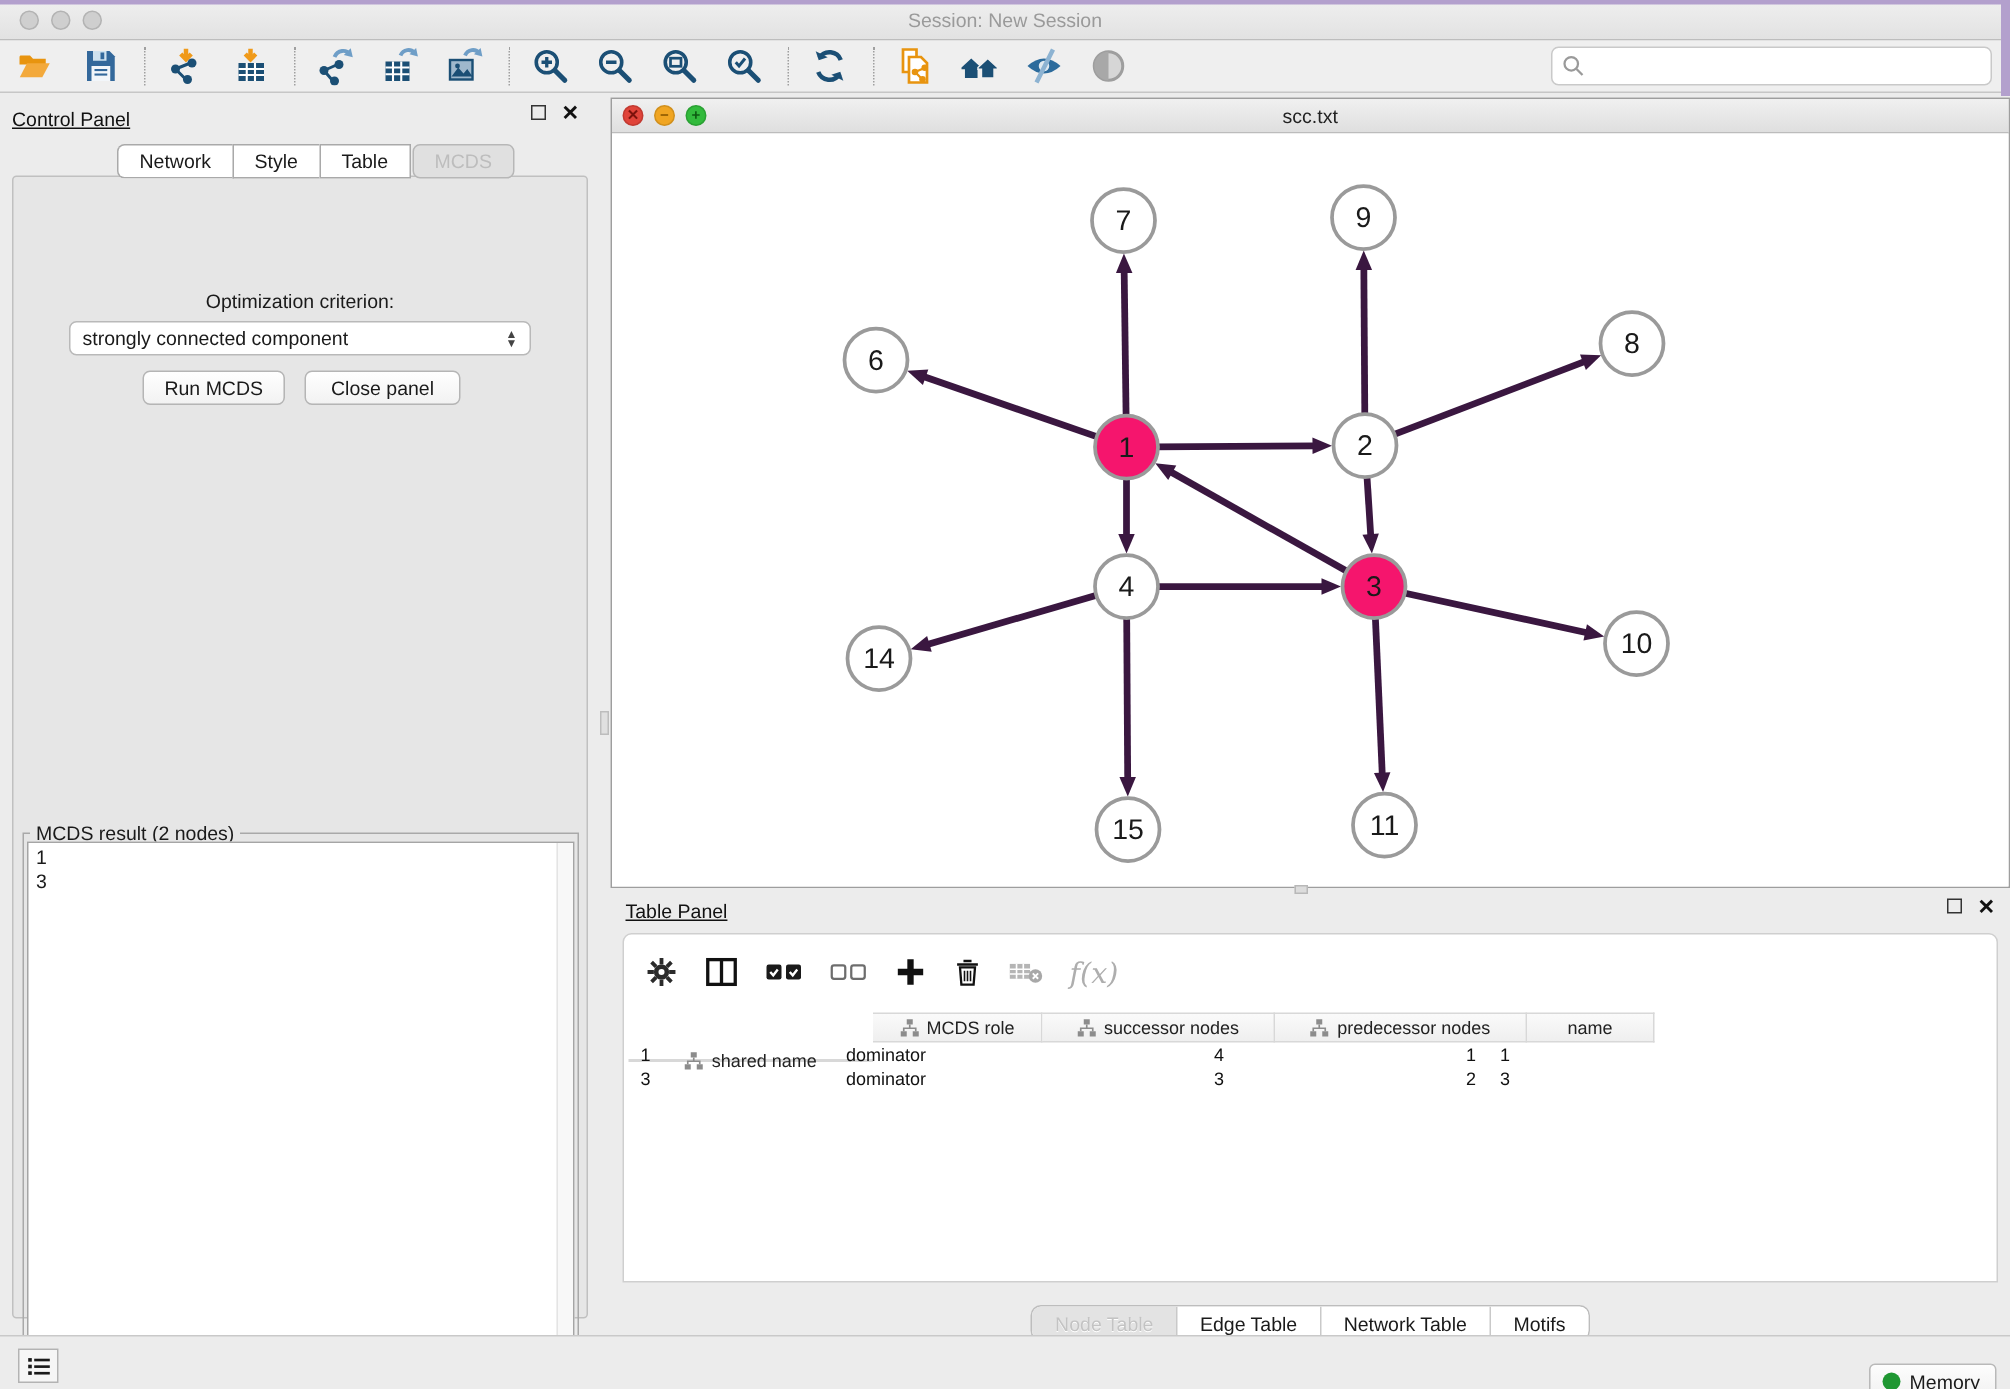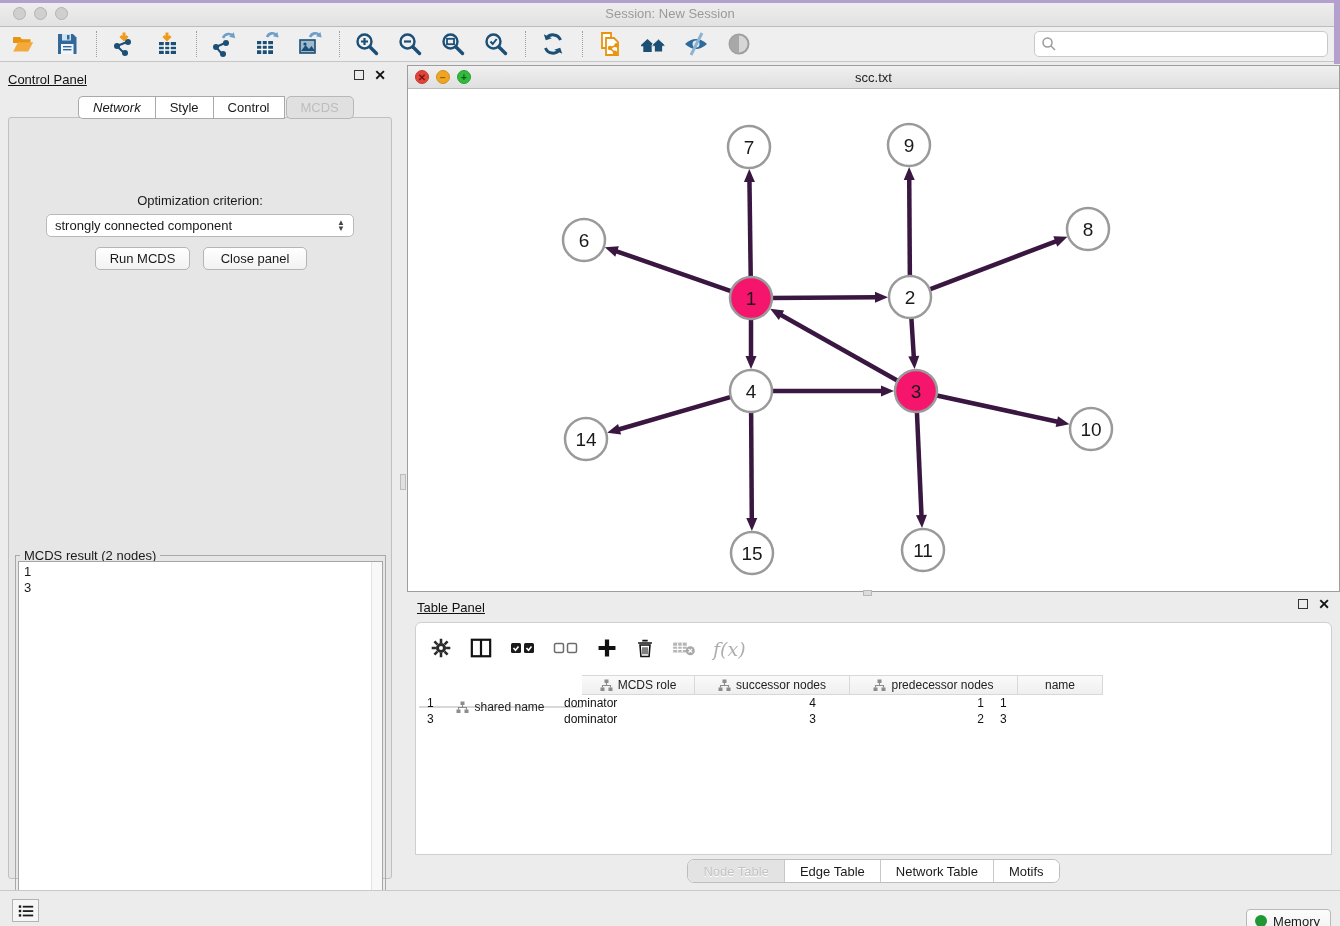--- a/index.html
+++ b/index.html
@@ -37,21 +37,21 @@
   .control-panel { position:absolute; left:0; top:62px; width:400px; height:828px; }
   .panel-header { position:absolute; left:8px; top:10px; font-size:13px; color:#111;text-decoration:underline; }
   .panel-icons { position:absolute; right:14px; top:8px; display:flex; gap:10px; align-items:center; }
   .float-sq { width:10px; height:10px; border:1.5px solid #333; display:inline-block; }
   .close-x { font-size:14px; font-weight:bold; color:#111; line-height:10px; }
   .cp-tabs { position:absolute; left:78px; top:34px; display:flex; z-index:5; }
   .cp-tab {
     height:23px; padding:0 14px; background:#fff; border:1px solid #a9a9a9;
     border-right:none; display:flex; align-items:center; font-size:13px;
   }
-  .cp-tab:first-child { border-radius:5px 0 0 5px;font-style:italic; }
+  .cp-tab:first-child { border-radius:5px 0 0 5px; }
   .cp-tab:nth-child(3) { border-right:1px solid #a9a9a9; }
   .cp-tab.mcds {
     background:#e0e0e0; color:#bdbdbd; border:1px solid #b7b7b7;
     border-radius:5px; margin-left:1px;
   }
   .cp-body {
     position:absolute; left:8px; top:55px; width:384px; height:762px;
     background:#e6e6e6; border:1px solid #c0c0c0; border-radius:3px;
   }
   .opt-label { position:absolute; left:0; width:100%; top:75px; text-align:center; font-size:13px; }
@@ -116,21 +116,21 @@
   .tbl-header { position:absolute; left:3px; top:52px; height:20px; display:flex; }
   .th {
     background:linear-gradient(#fafafa,#efefef); border:1px solid #d8d8d8; border-left:none;
     display:flex; align-items:center; justify-content:center; gap:5px; font-size:12px; color:#222;
   }
   .th:first-child { border-left:1px solid #d8d8d8; }
   .tbl-rows { position:absolute; left:3px; top:72px; }
   .tr { display:flex; height:16px; }
   .td { font-size:12px; display:flex; align-items:center; padding:0 8px; color:#111; }
   .td.right { justify-content:flex-end; }
-  .tp-tabs { position:absolute; left:0; right:0; top:264px; display:flex; justify-content:center; }
+  .tp-tabs { position:absolute; left:0; right:0; top:275px; display:flex; justify-content:center; }
   .tp-tabgroup { display:flex; border:1px solid #bdbdbd; border-radius:7px; overflow:hidden; background:#fff; }
   .tp-tab { height:22px; padding:0 15px; display:flex; align-items:center; font-size:13px; border-left:1px solid #c9c9c9; background:#fff; }
   .tp-tab:first-child { border-left:none; }
   .tp-tab.sel { background:#e3e3e3; color:#c3c3c3; text-shadow:0 1px 0 #fff; }
   
   .statusbar {
     position:absolute; left:0; top:890px; width:1340px; height:36px;
     background:#ececec; border-top:1px solid #c9c9c9;
   }
   .list-btn {
@@ -318,21 +318,21 @@
 
   <div class="control-panel">
     <div class="panel-header">Control Panel</div>
     <div class="panel-icons">
       <span class="float-sq"></span>
       <span class="close-x">✕</span>
     </div>
     <div class="cp-tabs">
         <div class="cp-tab">Network</div>
         <div class="cp-tab">Style</div>
-        <div class="cp-tab">Control</div>
+        <div class="cp-tab">Table</div>
         <div class="cp-tab mcds">MCDS</div>
       </div>
     <div class="cp-body">
       <div class="opt-label">Optimization criterion:</div>
       <div class="criterion">
         <span>strongly connected component</span>
         <span class="stepper">
             <span>▲</span>
             <span>▼</span>
           </span>

